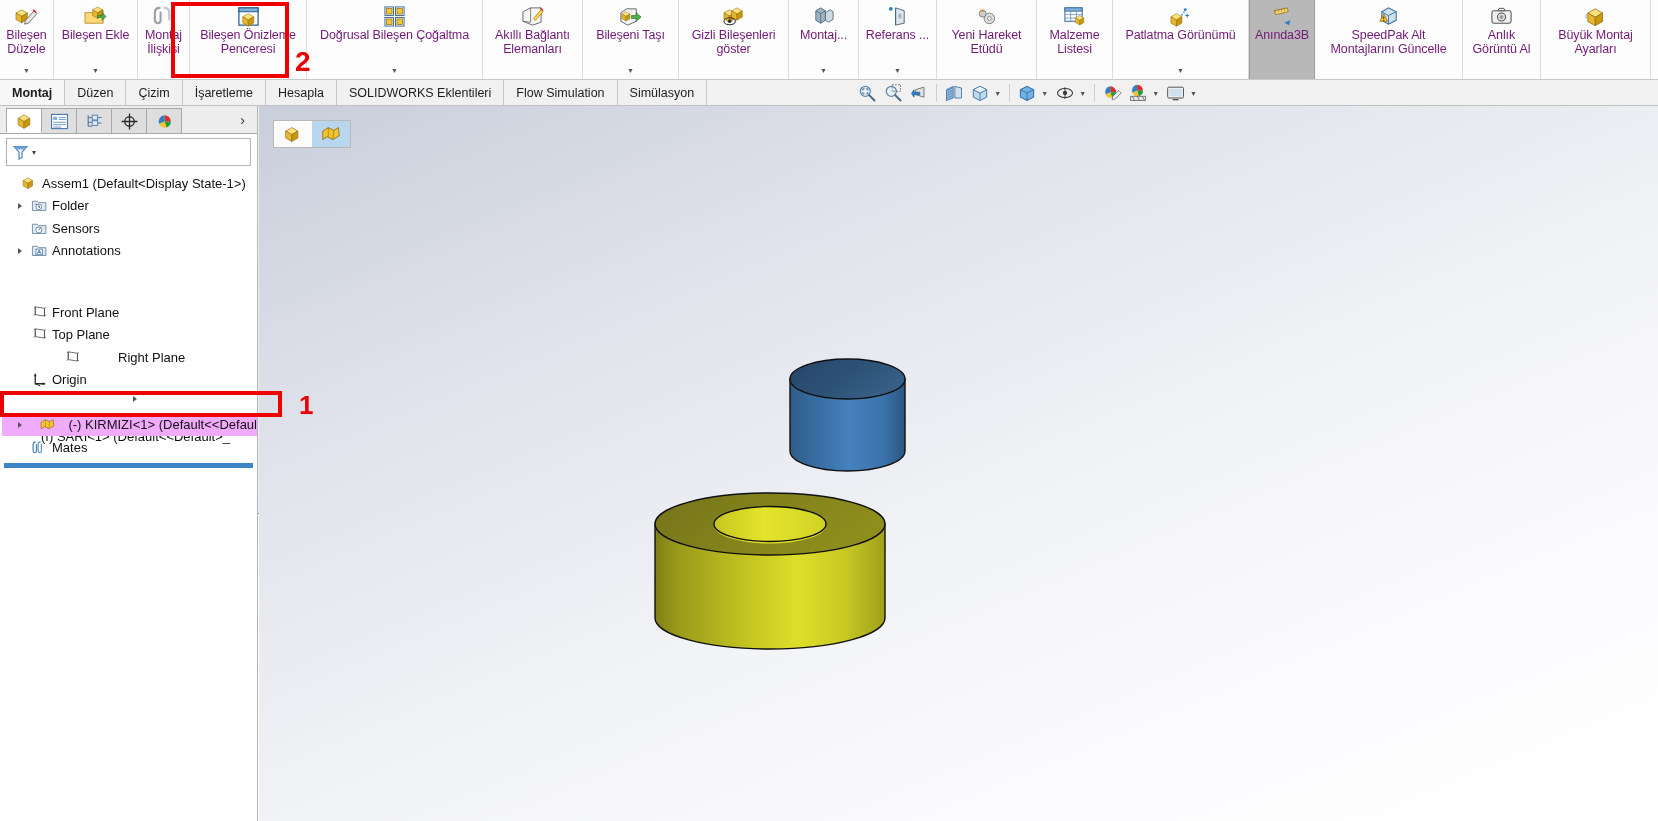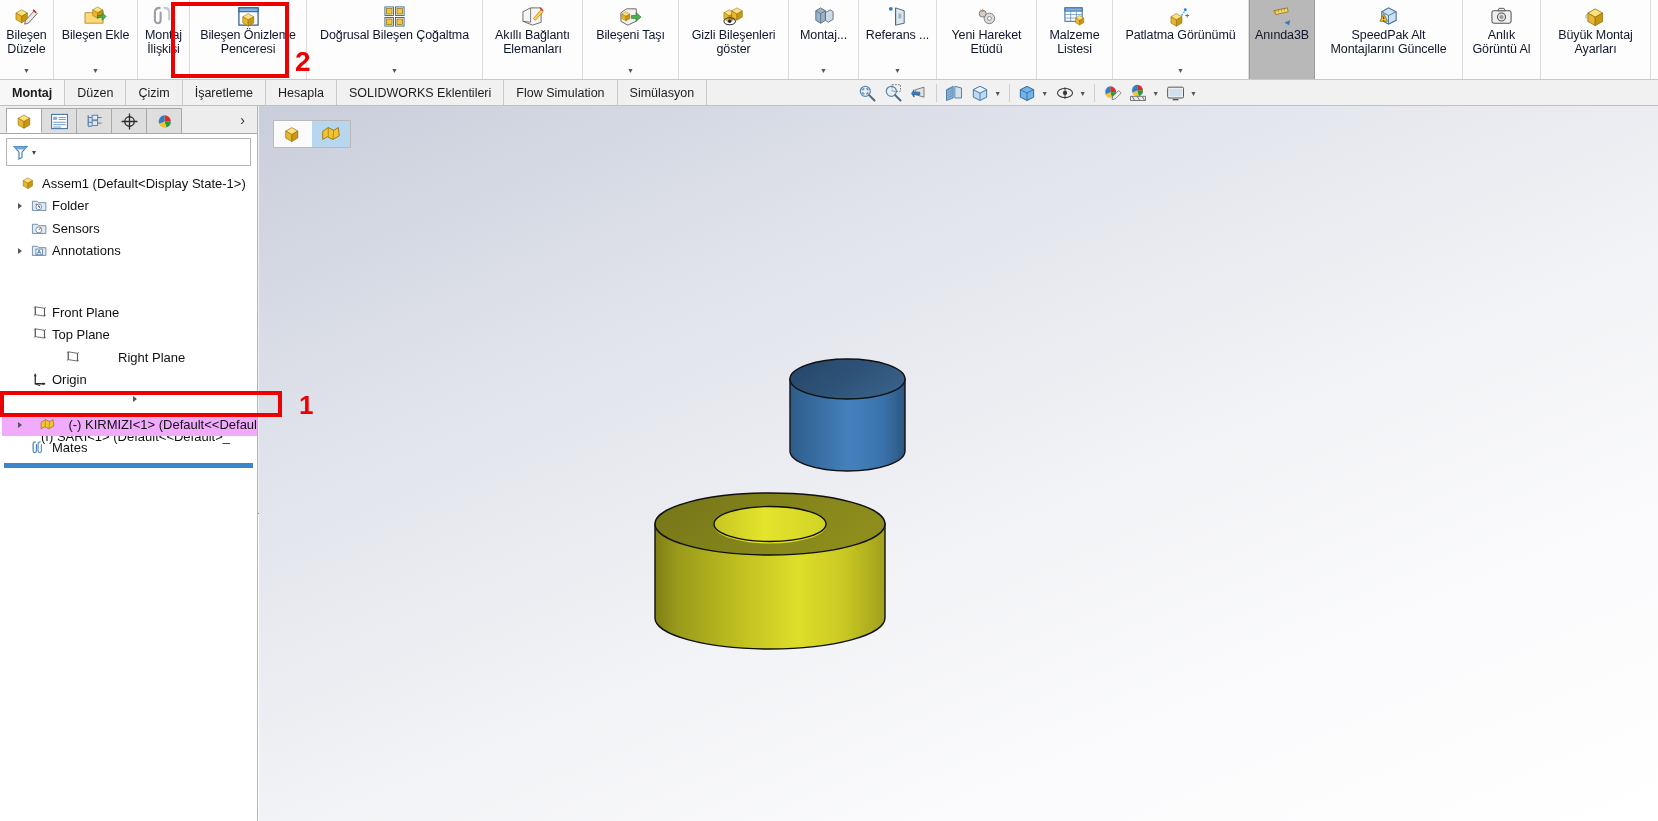--- a/index.html
+++ b/index.html
@@ -23,21 +23,21 @@
     position: relative;
     display: flex; flex-direction: column; align-items: center;
     justify-content: flex-start;
     padding: 4px 6px 0 6px;
     border-right: 1px solid #dcdcdc;
     min-width: 0;
   }
   .rb-item.active { background: #b8b8b8; border-left: 1px solid #9a9a9a; border-right: 1px solid #9a9a9a; }
   .rb-icon { height: 24px; display:flex; align-items:center; justify-content:center; margin-bottom: 1px; }
   .rb-label {
-    font-size: 12.5px; color: #0f172a; line-height: 13.5px;
+    font-size: 12.5px; color: #701a75; line-height: 13.5px;
     text-align: center; white-space: pre-line; letter-spacing: -0.1px;
   }
   .rb-caret { margin-top: auto; font-size: 7px; color: #555; line-height: 8px; padding-bottom: 4px; }
   .rb-caret.hidden { visibility: hidden; }
 
   
   .tabbar {
     position: absolute; left: 0; top: 80px; width: 1658px; height: 26px;
     background: #f1f1f1; border-bottom: 1px solid #c0c0c0;
     display: flex; align-items: stretch;

